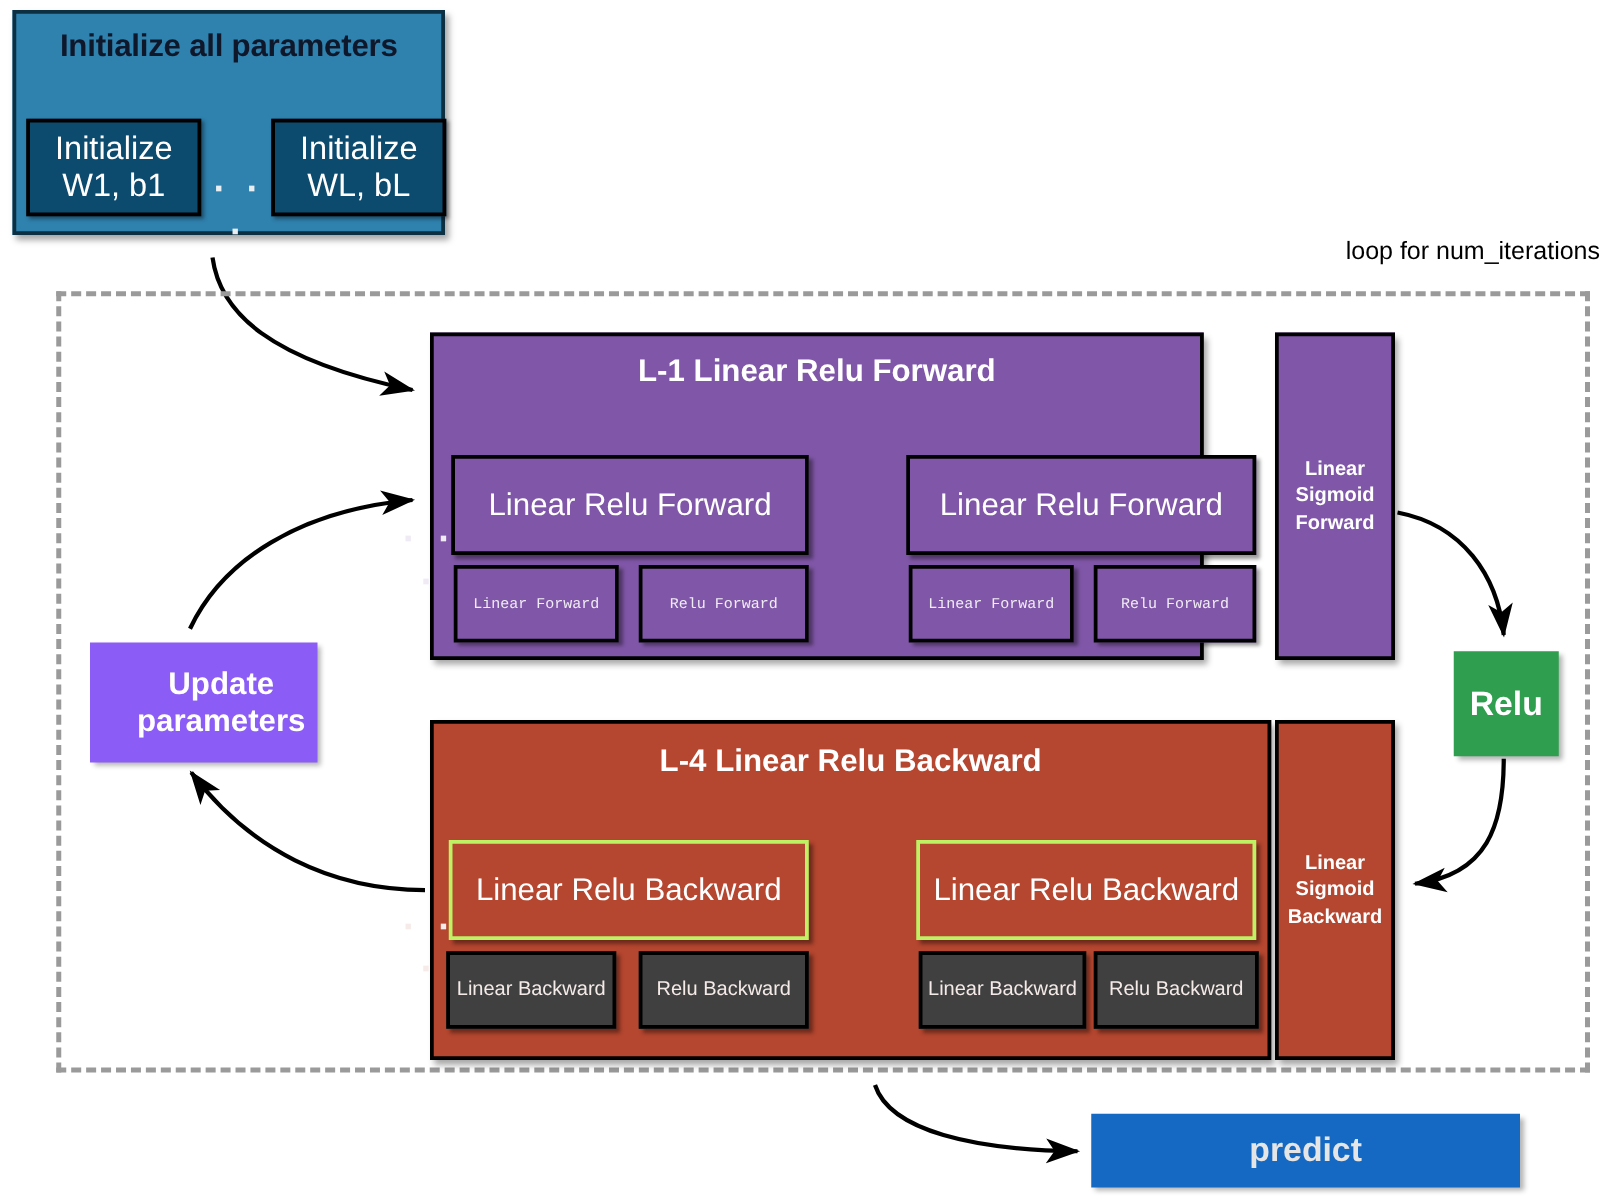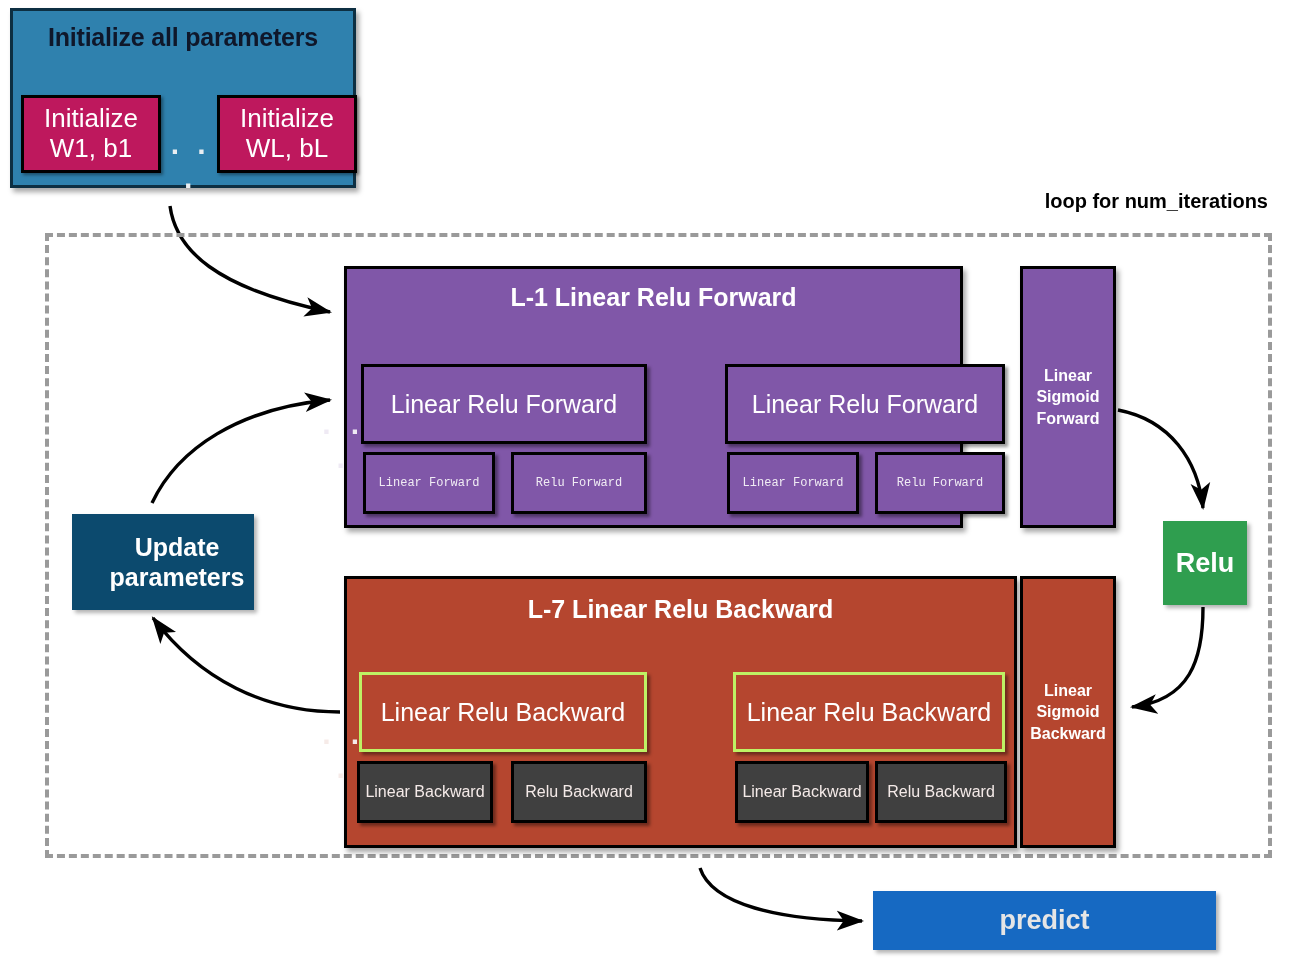--- a/index.html
+++ b/index.html
@@ -32,21 +32,21 @@
     text-align: center;
     color: #0f172a;
     font-weight: bold;
     font-size: 25px;
     letter-spacing: -0.2px;
   }
   .init-sub {
     position: absolute;
     top: 84px;
     height: 78px;
-    background: #be185d;
+    background: #0c4a6e;
     border: 3px solid #000;
     box-shadow: 2px 2px 3px rgba(0,0,0,0.4);
     display: flex;
     align-items: center;
     justify-content: center;
     color: #fff;
     font-size: 26px;
     line-height: 1.15;
     text-align: center;
     box-sizing: border-box;
@@ -60,23 +60,23 @@
     color: #e9eef2;
     font-size: 30px;
     font-weight: bold;
     letter-spacing: 4px;
     text-align: center;
   }
 
   
   #loop-label {
     position: absolute;
-    right: 28px; top: 190px;
+    right: 16px; top: 190px;
     font-size: 20px;
-    font-weight: bold;
+    font-weight: normal;
     color: #000;
     margin-left: 40px;
   }
   #loop-container {
     position: absolute;
     left: 45px; top: 233px;
     width: 1227px; height: 625px;
     border: 4px dashed #9a9a9a;
     box-sizing: border-box;
   }
@@ -211,21 +211,21 @@
     display: flex; align-items: center; justify-content: center;
     color: #fff; font-size: 27px; font-weight: bold;
     box-sizing: border-box;
   }
 
   
   #update-box {
     position: absolute;
     left: 72px; top: 514px;
     width: 182px; height: 96px;
-    background: #0c4a6e;
+    background: #8b5cf6;
     box-shadow: 3px 3px 4px rgba(0,0,0,0.30);
     display: flex; align-items: center; justify-content: center;
     color: #fff; font-size: 25px; font-weight: bold;
     line-height: 1.2; text-align: center;
     box-sizing: border-box;
     padding-left: 28px;
   }
 
   
   #predict-box {
@@ -289,21 +289,21 @@
   <div class="fwd-small" id="fwd-sm-1">Linear Forward</div>
   <div class="fwd-small" id="fwd-sm-2">Relu Forward</div>
   <div class="fwd-small" id="fwd-sm-3">Linear Forward</div>
   <div class="fwd-small" id="fwd-sm-4">Relu Forward</div>
 </div>
 <div id="fwd-dots">· · ·</div>
 
 <div id="fwd-sigmoid">Linear<br>Sigmoid<br>Forward</div>
 
 <div id="bwd-group">
-  <div id="bwd-title">L-7 Linear Relu Backward</div>
+  <div id="bwd-title">L-4 Linear Relu Backward</div>
 
   <div class="bwd-lrb" id="bwd-lrb-1">Linear Relu Backward</div>
   <div class="bwd-lrb" id="bwd-lrb-2">Linear Relu Backward</div>
 
   <div class="bwd-small" id="bwd-sm-1">Linear Backward</div>
   <div class="bwd-small" id="bwd-sm-2">Relu Backward</div>
   <div class="bwd-small" id="bwd-sm-3">Linear Backward</div>
   <div class="bwd-small" id="bwd-sm-4">Relu Backward</div>
 </div>
 <div id="bwd-dots">· · ·</div>

